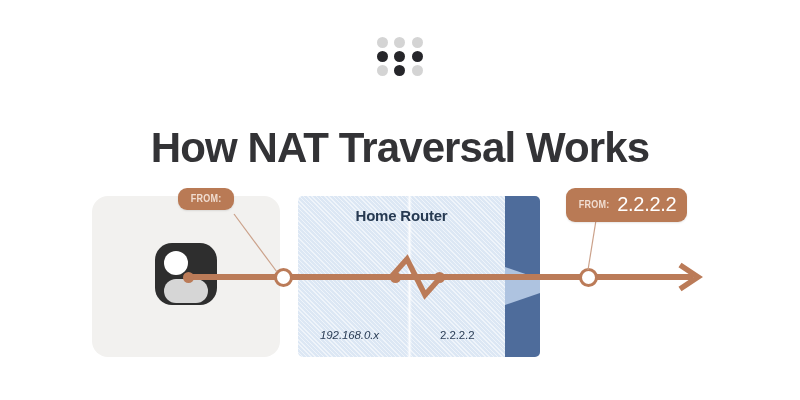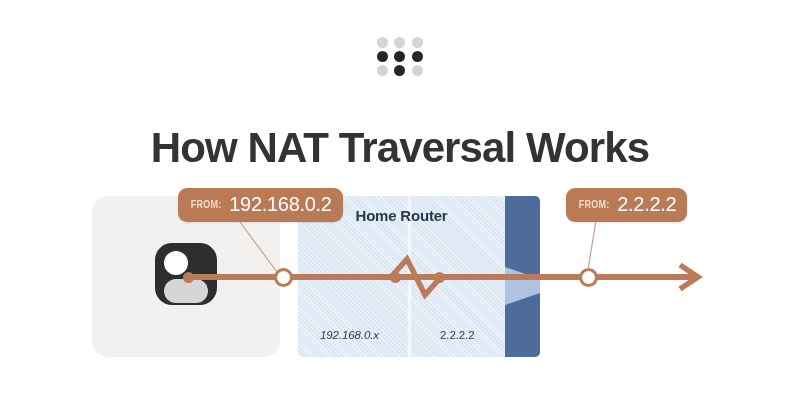--- a/index.html
+++ b/index.html
@@ -317,21 +317,20 @@
 
     <svg class="leader" id="leader-left" viewBox="0 0 70 64" xmlns="http://www.w3.org/2000/svg">
       <line x1="4" y1="2" x2="47" y2="60" stroke="#cba18a" stroke-width="1.2"></line>
     </svg>
     <svg class="leader" id="leader-right" viewBox="0 0 30 62" xmlns="http://www.w3.org/2000/svg">
       <line x1="19" y1="2" x2="10" y2="58" stroke="#cba18a" stroke-width="1.2"></line>
     </svg>
 
     <div class="badge" id="badge-lan">
       <span class="from">FROM:</span>
-      <span class="ip">192.168.0.2</span>
     </div>
 
     <div class="badge" id="badge-wan">
       <span class="from">FROM:</span>
       <span class="ip">2.2.2.2</span>
     </div>
 
   </div>
 </div>
 

